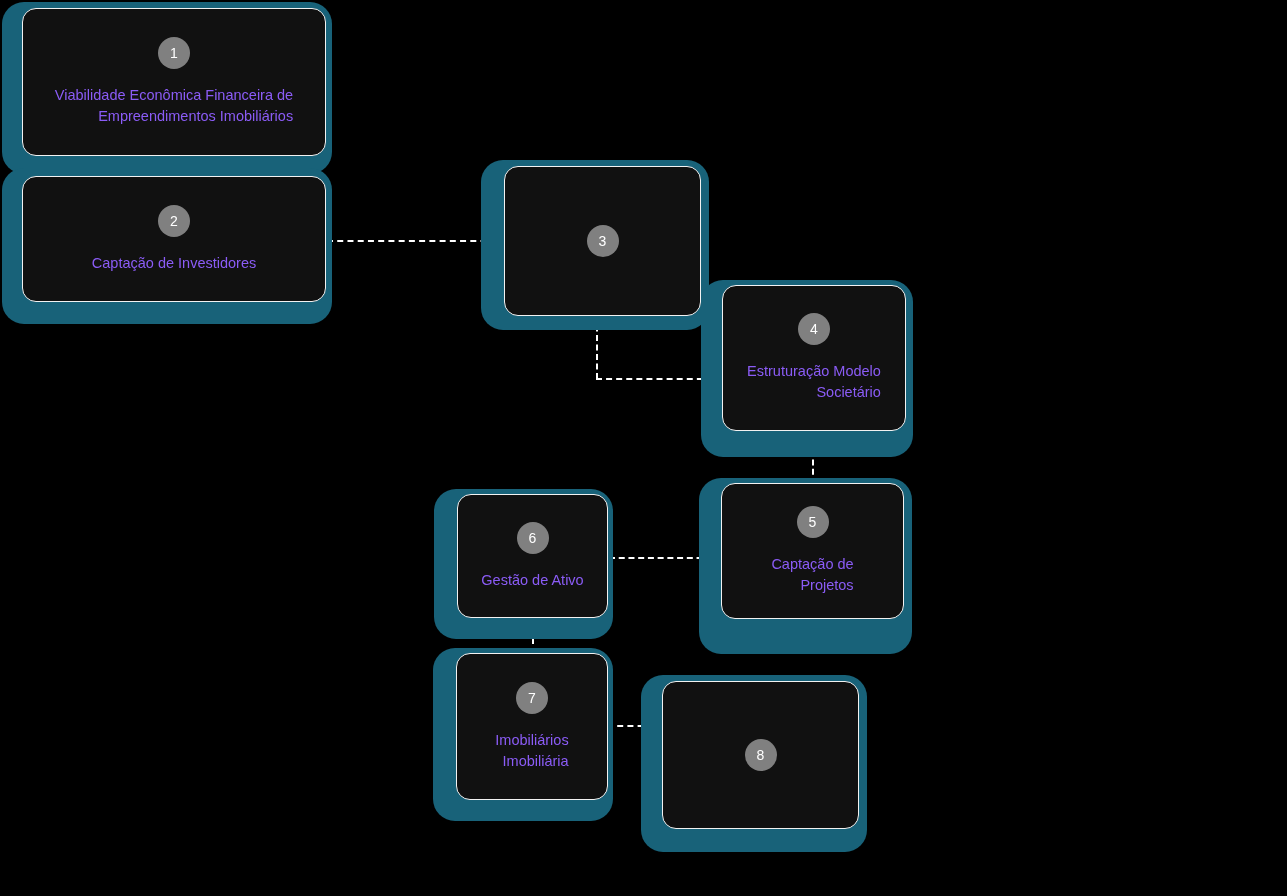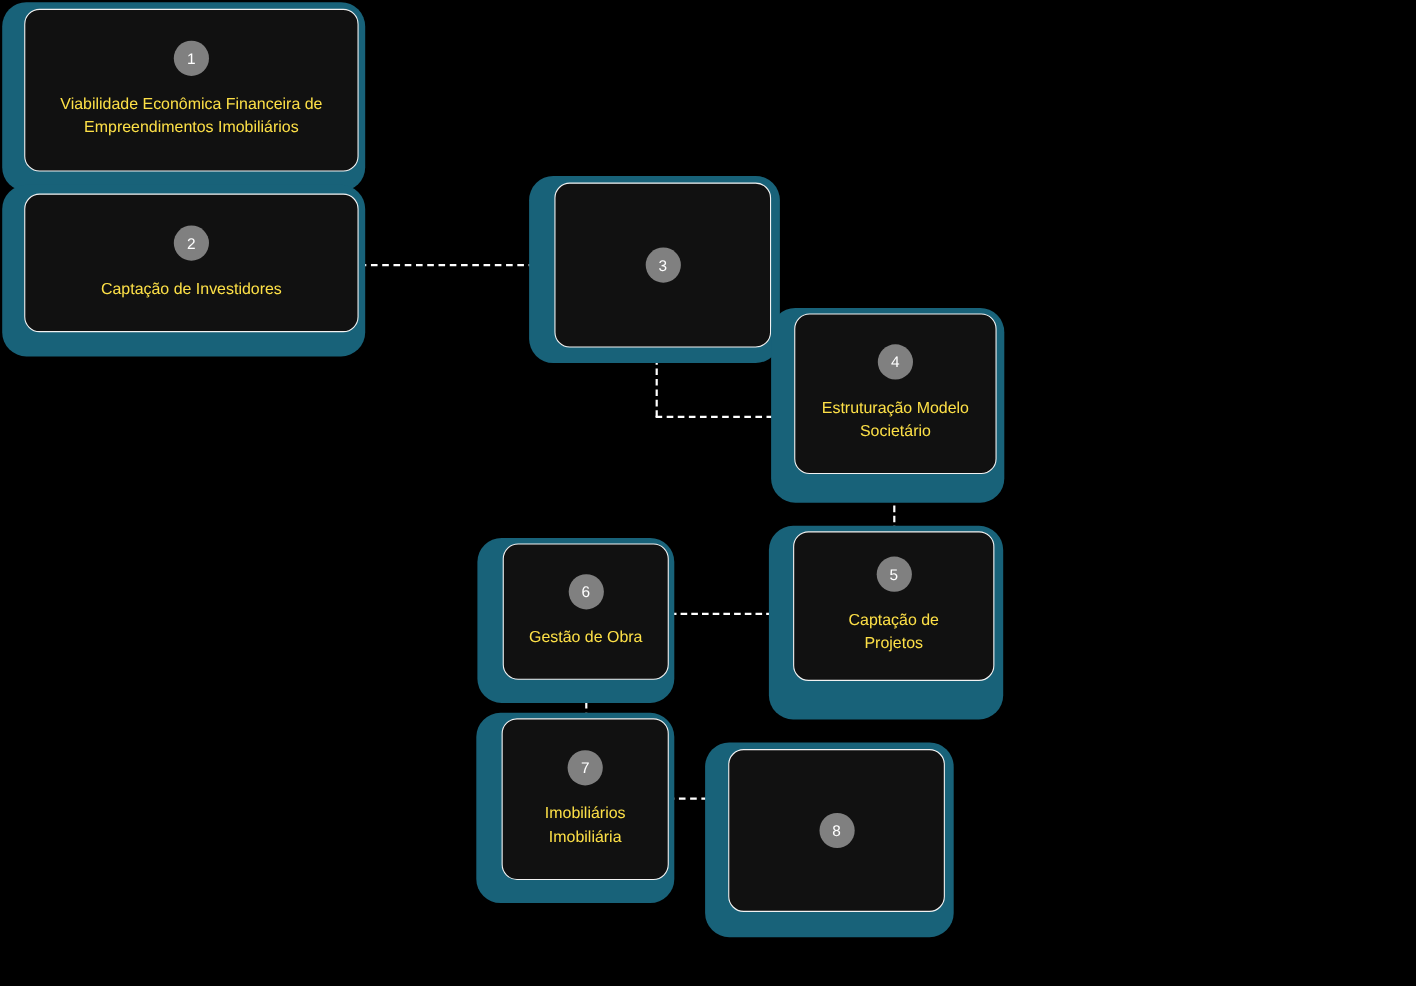--- a/index.html
+++ b/index.html
@@ -41,24 +41,24 @@
     border-radius: 50%;
     background: #808080;
     color: #ffffff;
     font-size: 14px;
     line-height: 32px;
     text-align: center;
     flex: 0 0 auto;
   }
   .card-label {
     margin-top: 16px;
-    color: #fde047;
+    color: #8b5cf6;
     font-size: 14.5px;
     line-height: 21px;
-    text-align: center;
+    text-align: right;
     padding: 0 10px;
     white-space: pre-line;
   }
 
   
   .conn-h {
     position: absolute;
     height: 0;
     border-top: 2px dashed #ffffff;
   }
@@ -103,21 +103,21 @@
     </div>
     <div class="card" style="left: 699px; top: 478px; width: 213px; height: 176px;"></div>
     <div class="card-inner" style="left: 721px; top: 483px; width: 183px; height: 136px;">
       <div class="badge">5</div>
       <div class="card-label">Captação de
 Projetos</div>
     </div>
     <div class="card" style="left: 434px; top: 489px; width: 179px; height: 150px;"></div>
     <div class="card-inner" style="left: 457px; top: 494px; width: 151px; height: 124px;">
       <div class="badge">6</div>
-      <div class="card-label">Gestão de Obra</div>
+      <div class="card-label">Gestão de Ativo</div>
     </div>
     <div class="card" style="left: 433px; top: 648px; width: 180px; height: 173px;"></div>
     <div class="card-inner" style="left: 456px; top: 653px; width: 152px; height: 147px;">
       <div class="badge">7</div>
       <div class="card-label">Imobiliários
 Imobiliária</div>
     </div>
     <div class="card" style="left: 641px; top: 675px; width: 226px; height: 177px;"></div>
     <div class="card-inner" style="left: 662px; top: 681px; width: 197px; height: 148px;">
       <div class="badge">8</div>

